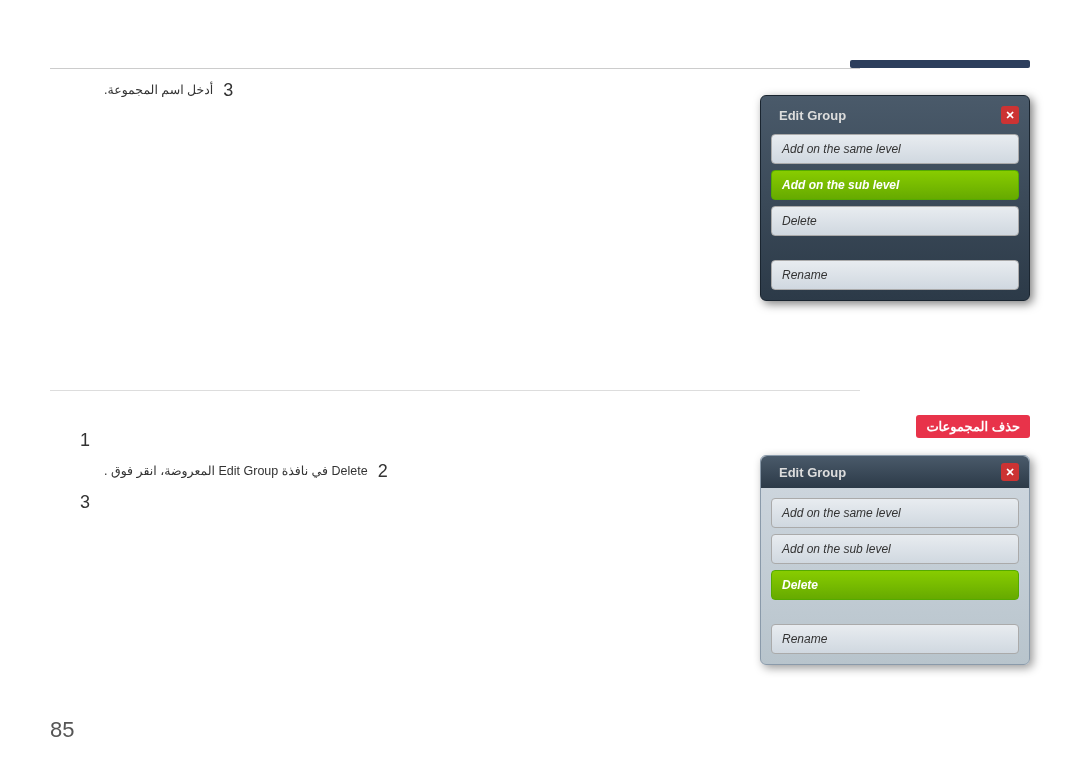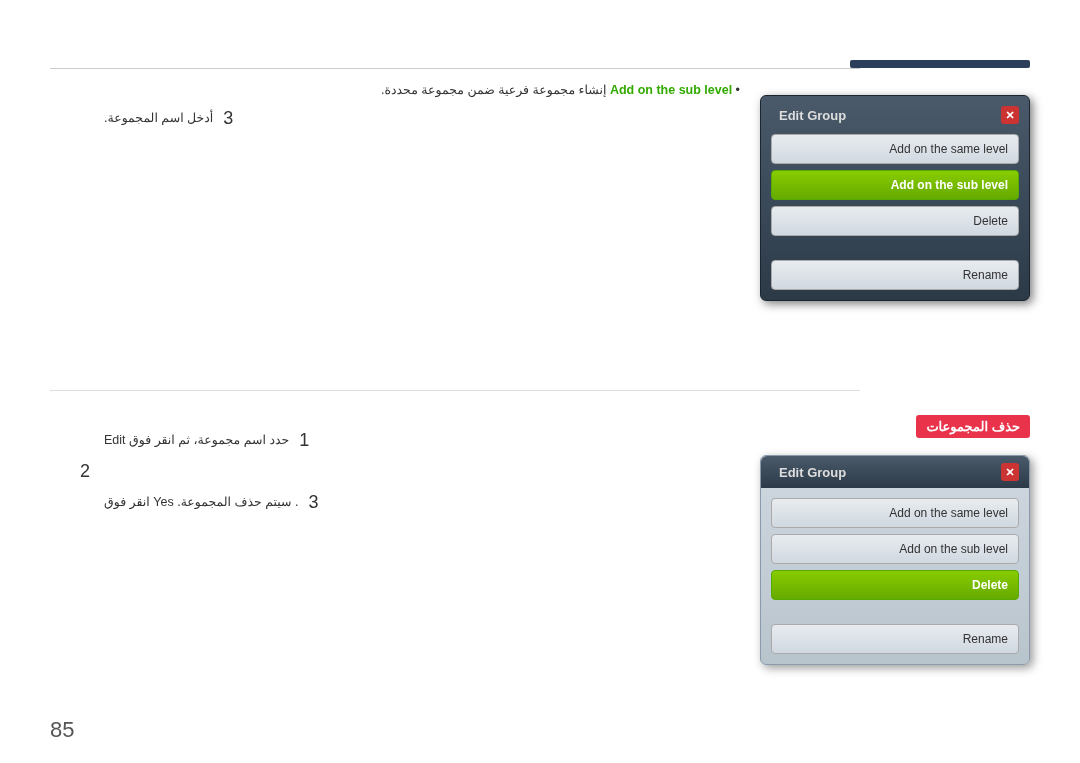--- a/index.html
+++ b/index.html
@@ -99,22 +99,23 @@
     .dialog-btn {
       display: block;
       width: 100%;
       padding: 7px 10px;
       margin-bottom: 6px;
       border: 1px solid #aaa;
       border-radius: 4px;
       background: linear-gradient(to bottom, #e8ecf0, #d0d8e0);
       color: #333;
       font-size: 12px;
-      text-align: right;
+      text-align: left;
       cursor: pointer;
+      font-style: italic;
     }
 
     .dialog-btn:last-child {
       margin-bottom: 0;
       margin-top: 24px;
     }
 
     .dialog-btn.active-green {
       background: linear-gradient(to bottom, #88cc00, #66aa00);
       border-color: #55aa00;
@@ -230,55 +231,46 @@
 <div class="top-line"></div>
 
 <div class="top-right-accent"></div>
 
 <div class="mid-line"></div>
 
 <div class="page-number">85</div>
 
 <div class="content-area">
 
-  <div class="instruction-line">
-    <span>• </span>
-    <span class="highlight-green">Add on the sub level</span>
-    <span>إنشاء مجموعة فرعية ضمن مجموعة محددة.</span>
-  </div>
 
   <div class="step-row">
     <div class="step-number">3</div>
     <div class="step-text">أدخل اسم المجموعة.</div>
   </div>
 </div>
 
 <div class="section-badge">حذف المجموعات</div>
 
 <div class="content-area-bottom">
 
   <div class="step-row">
     <div class="step-number">1</div>
+  </div>
+
+  <div class="step-row">
+    <div class="step-number">2</div>
     <div class="step-text">
-      <span>حدد اسم مجموعة، ثم انقر فوق</span>
-      <span class="highlight-blue">Edit</span>
+      <span class="highlight-blue">Delete</span>
+      <span>في نافذة Edit Group المعروضة، انقر فوق</span>
+      <span>.</span>
     </div>
   </div>
 
   <div class="step-row">
-    <div class="step-number">2</div>
-  </div>
-
-  <div class="step-row">
     <div class="step-number">3</div>
-    <div class="step-text">
-      <span>. سيتم حذف المجموعة.</span>
-      <span class="highlight-blue">Yes</span>
-      <span>انقر فوق</span>
-    </div>
   </div>
 
 </div>
 
 <div class="dialog-top">
   <div class="dialog-header">
     <span class="dialog-title">Edit Group</span>
     <button class="dialog-close">✕</button>
   </div>
 

